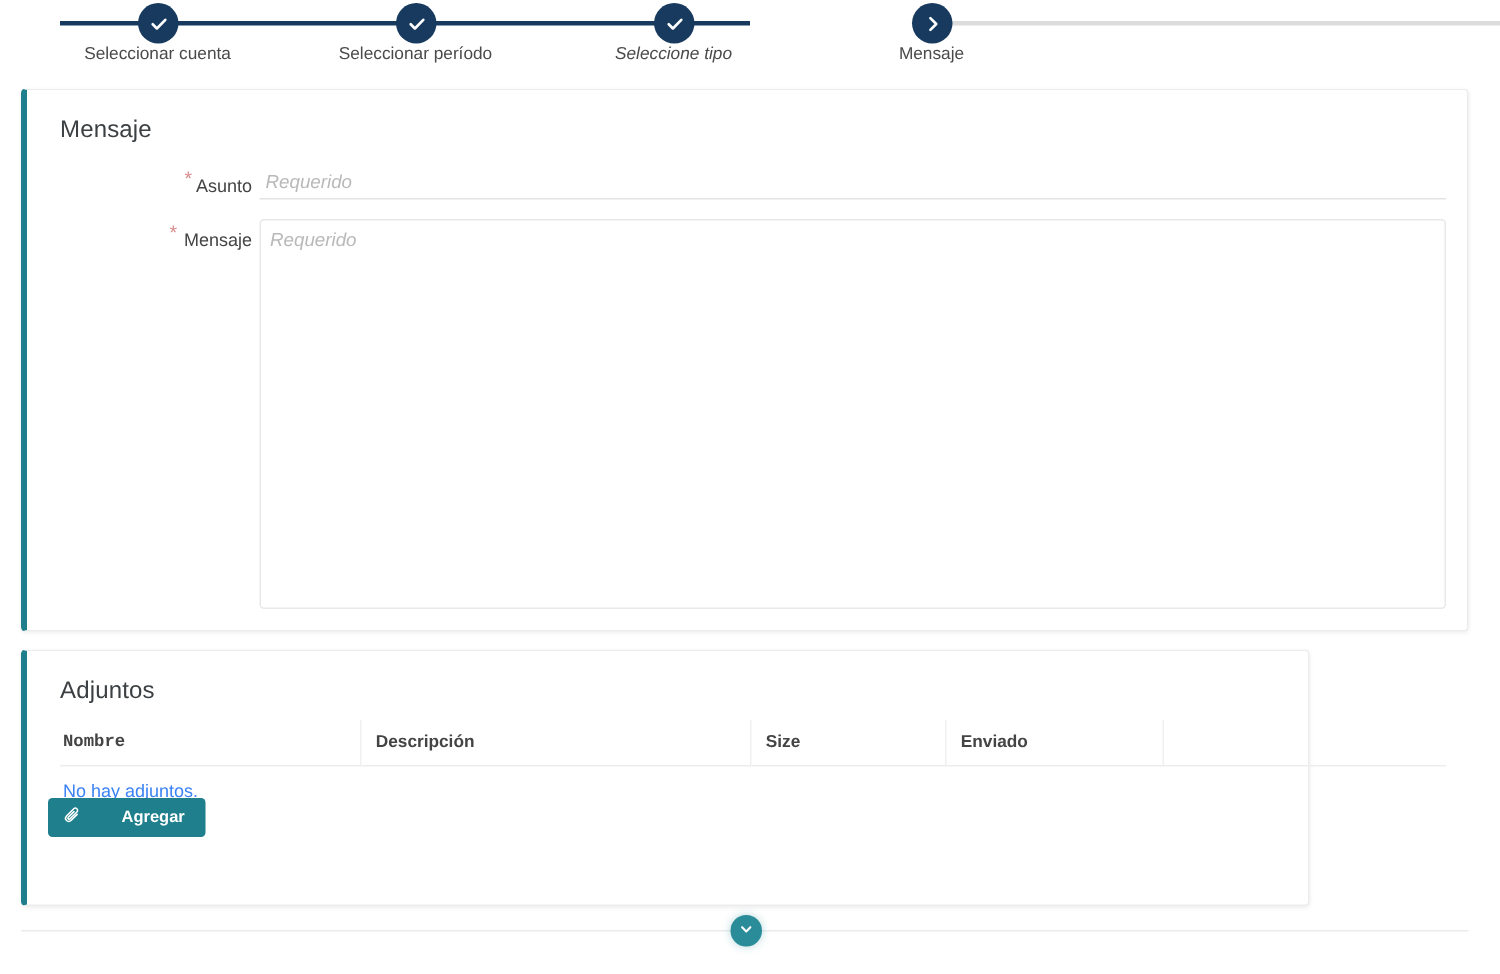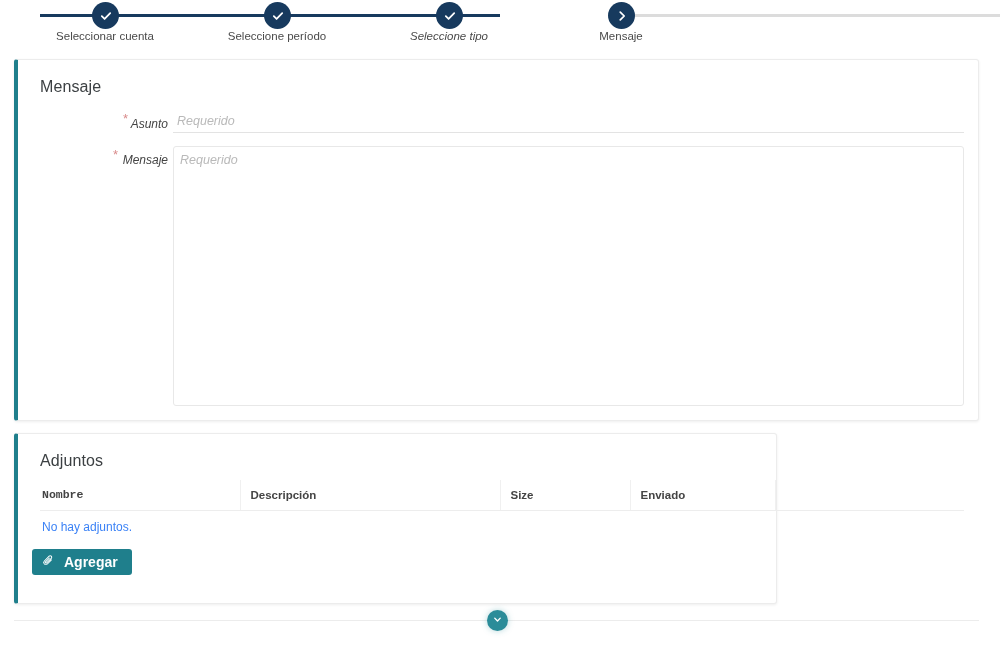--- a/index.html
+++ b/index.html
@@ -49,21 +49,20 @@
     letter-spacing: .1px;
   }
 
   
   #message-card { left: 14px; top: 59px; width: 965px; height: 362px; }
   #message-card .card-title { position: absolute; left: 22px; top: 18px; }
 
   .field-label {
     position: absolute; font-size: 12px; color: #444; text-align: right;
     white-space: nowrap;
-    font-style: italic;
   }
   .req-star {
     position: absolute; color: #d98b8b; font-size: 13px; line-height: 1;
   }
   .txt-input {
     position: absolute;
     background: #fff;
     border: none; border-bottom: 1px solid #e3e3e3;
     font-family: "Liberation Sans", sans-serif;
     font-size: 12.5px; color: #333;
@@ -75,45 +74,45 @@
     position: absolute;
     background: #fff;
     border: 1px solid #e8e8e8; border-radius: 3px;
     font-family: "Liberation Sans", sans-serif;
     font-size: 12.5px; color: #333;
     padding: 6px 6px; resize: none; outline: none;
   }
   .txt-area::placeholder { color: #b9b9b9; font-style: italic; }
 
   
-  #attach-card { left: 14px; top: 433px; width: 763px; height: 171px; }
+  #attach-card { left: 14px; top: 433px; width: 859px; height: 171px; }
   #attach-card .card-title { position: absolute; left: 22px; top: 18px; }
 
   .att-table {
     position: absolute; left: 22px; top: 46px; width: 924px;
     border-collapse: collapse;
   }
   .att-table th {
     font-size: 11.5px; color: #444; font-weight: bold;
     text-align: left; padding: 8px 0 9px 10px;
     border-bottom: 1px solid #ededed;
     border-left: 1px solid #f0f0f0;
   }
   .att-table th:first-child { border-left: none; padding-left: 2px; }
   .empty-row {
     position: absolute; left: 24px; top: 86px;
     font-size: 12px; color: #3b82f6;
   }
   .btn-add {
-    position: absolute; left: 32px; top: 549px;
+    position: absolute; left: 32px; top: 532px;
     height: 26px; padding: 0 14px 0 10px;
     background: #1f7f8c; border: none; border-radius: 3px;
-    color: #fff; font-size: 14px; font-weight: bold;
-    font-family: "Liberation Sans", sans-serif;
-    display: flex; align-items: center; gap: 9px;
+    color: #fff; font-size: 11px; font-weight: bold;
+    font-family: "Liberation Sans", sans-serif;
+    display: flex; align-items: center; gap: 26px;
     cursor: pointer;
   }
   .btn-add svg { width: 13px; height: 13px; }
 
   
   .collapse-line {
     position: absolute; left: 14px; top: 620px; width: 965px;
     height: 1px; background: #ececec;
   }
   .collapse-btn {
@@ -170,21 +169,21 @@
     </div>
     <div class="step-label" style="left:105px;">Seleccionar cuenta</div>
 
     <div class="step-node" style="left:264px;">
       <span>
         <svg viewBox="0 0 16 16" fill="none">
             <path d="M3.2 8.2 L6.4 11.4 L12.8 4.8" stroke="#ffffff" stroke-width="2" stroke-linecap="round" stroke-linejoin="round"></path>
           </svg>
       </span>
     </div>
-    <div class="step-label" style="left:277px;">Seleccione período</div>
+    <div class="step-label" style="left:277px;">Seleccionar período</div>
 
     <div class="step-node" style="left:436px;">
       <span>
         <svg viewBox="0 0 16 16" fill="none">
             <path d="M3.2 8.2 L6.4 11.4 L12.8 4.8" stroke="#ffffff" stroke-width="2" stroke-linecap="round" stroke-linejoin="round"></path>
           </svg>
       </span>
     </div>
     <div class="step-label" style="left:449px;font-style:italic;">Seleccione tipo</div>
 

